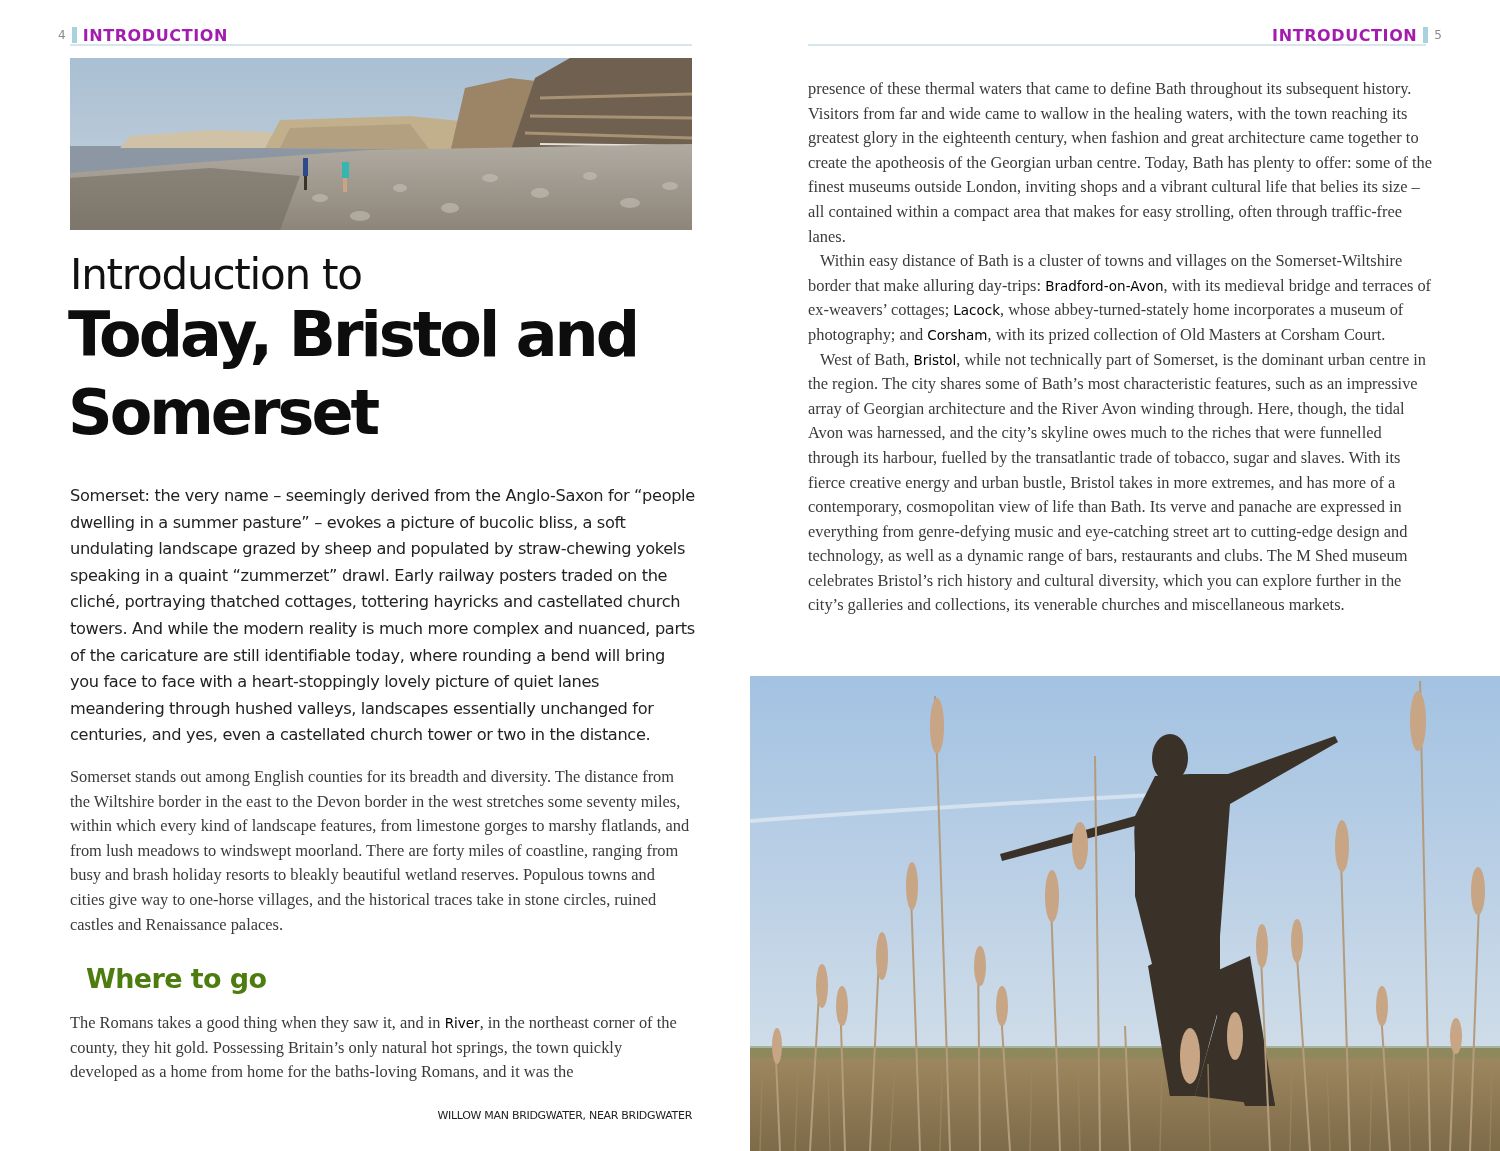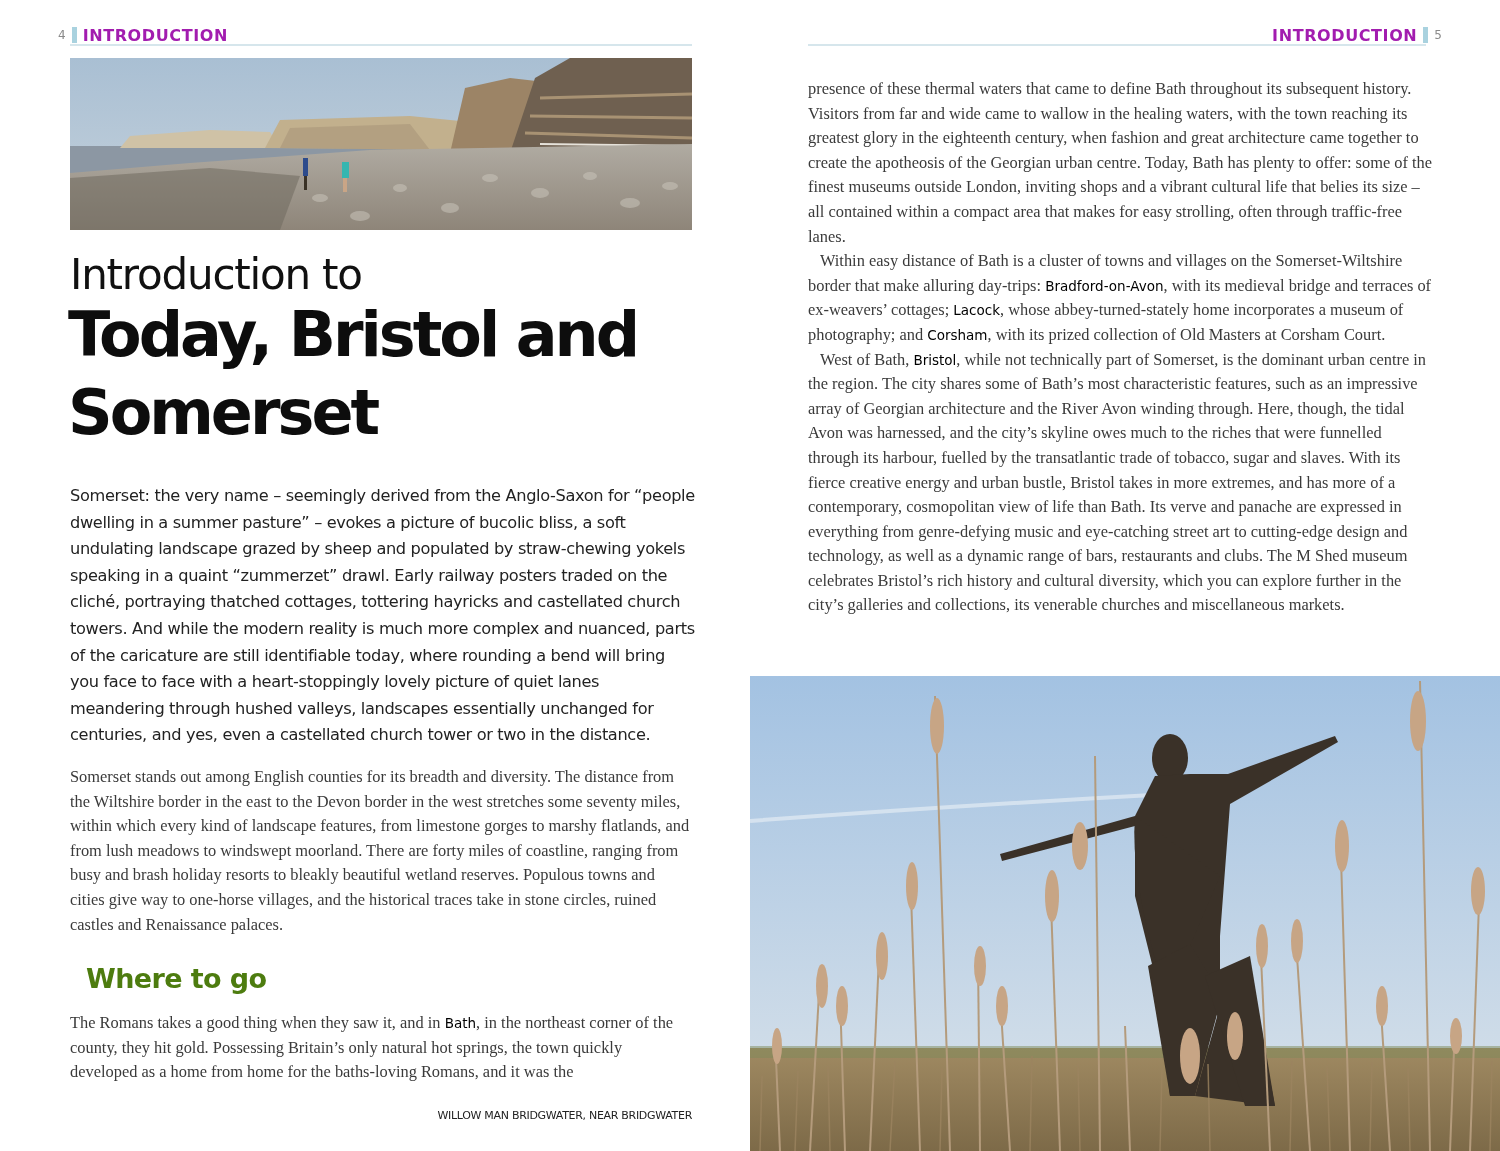--- a/index.html
+++ b/index.html
@@ -110,21 +110,21 @@
     <span>Today, Bristol and</span><br>
     <span>Somerset</span>
   </h1>
 
   <p class="lede">Somerset: the very name – seemingly derived from the Anglo-Saxon for “people dwelling in a summer pasture” – evokes a picture of bucolic bliss, a soft undulating landscape grazed by sheep and populated by straw-chewing yokels speaking in a quaint “zummerzet” drawl. Early railway posters traded on the cliché, portraying thatched cottages, tottering hayricks and castellated church towers. And while the modern reality is much more complex and nuanced, parts of the caricature are still identifiable today, where rounding a bend will bring you face to face with a heart-stoppingly lovely picture of quiet lanes meandering through hushed valleys, landscapes essentially unchanged for centuries, and yes, even a castellated church tower or two in the distance.</p>
 
   <p class="left-body serif-p">Somerset stands out among English counties for its breadth and diversity. The distance from the Wiltshire border in the east to the Devon border in the west stretches some seventy miles, within which every kind of landscape features, from limestone gorges to marshy flatlands, and from lush meadows to windswept moorland. There are forty miles of coastline, ranging from busy and brash holiday resorts to bleakly beautiful wetland reserves. Populous towns and cities give way to one-horse villages, and the historical traces take in stone circles, ruined castles and Renaissance palaces.</p>
 
   <h2 class="h2">Where to go</h2>
 
-  <p class="left-body2 serif-p"><span>The Romans takes a good thing when they saw it, and in </span><span class="place">Bath</span><span>, in the northeast corner of the county, they hit gold. Possessing Britain’s only natural hot springs, the town quickly developed as a home from home for the baths-loving Romans, and it was the</span></p>
+  <p class="left-body2 serif-p"><span>The Romans takes a good thing when they saw it, and in </span><span class="place">River</span><span>, in the northeast corner of the county, they hit gold. Possessing Britain’s only natural hot springs, the town quickly developed as a home from home for the baths-loving Romans, and it was the</span></p>
 
   <div class="caption">WILLOW MAN BRIDGWATER, NEAR BRIDGWATER</div>
 </div>
 
 <div class="page page-right">
   <div class="run-head right-head">
     <span class="label">INTRODUCTION</span>
     <span class="bar"></span>
     <span class="num">5</span>
   </div>

